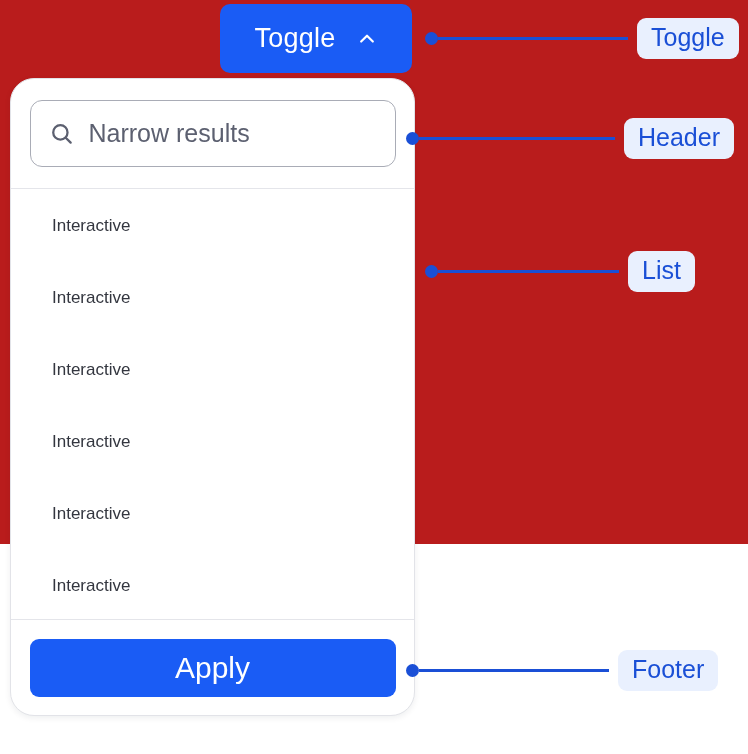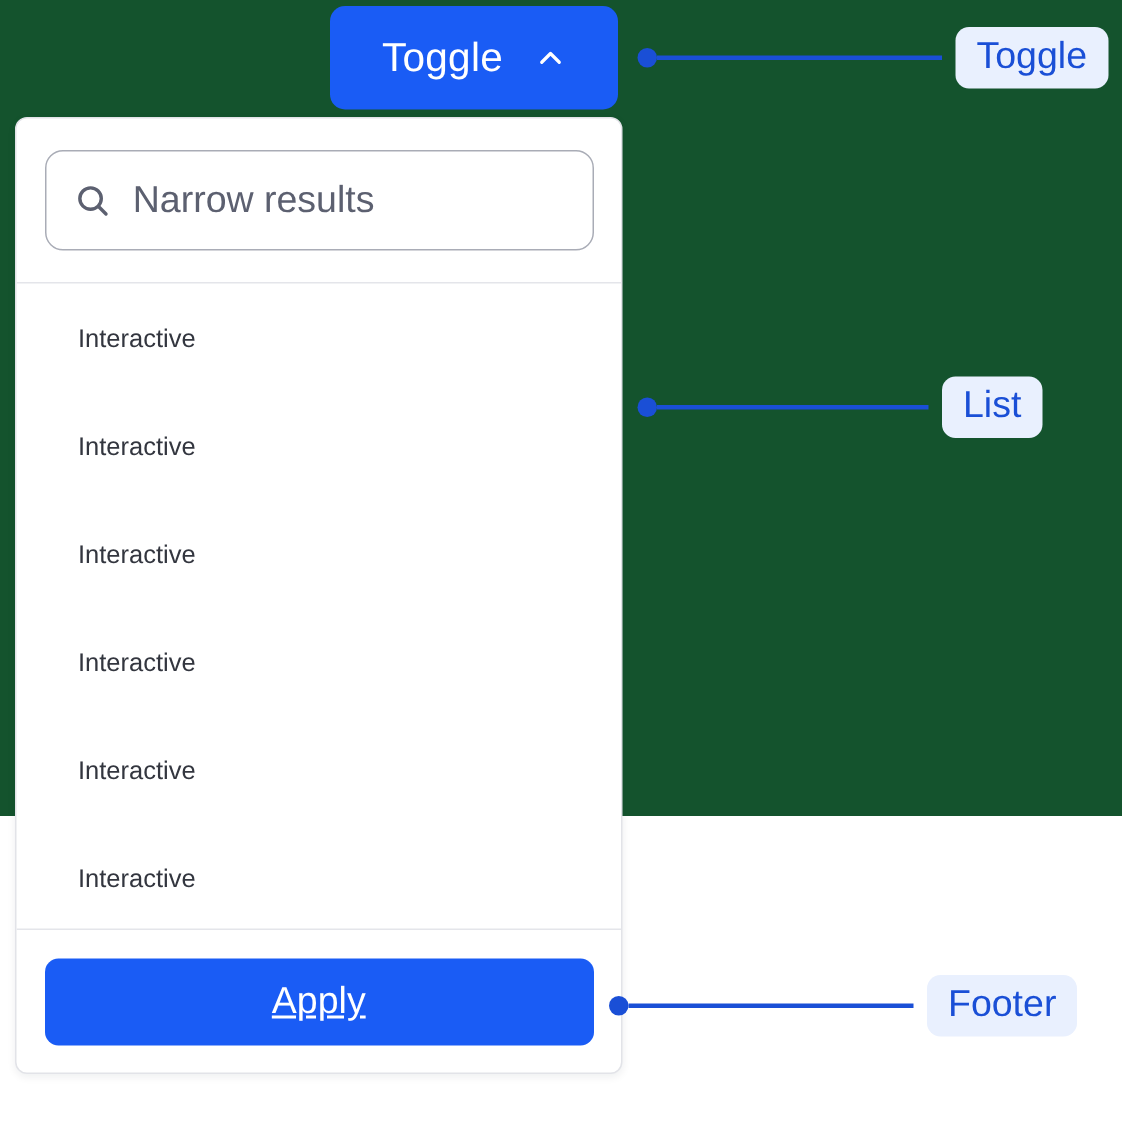--- a/index.html
+++ b/index.html
@@ -9,21 +9,21 @@
     height: 754px;
     background: #ffffff;
     font-family: "Liberation Sans", sans-serif;
     overflow: hidden;
   }
 
   #stage {
     position: relative;
     width: 748px;
     height: 544px;
-    background: #14532d;
+    background: #b91c1c;
   }
 
   
   .toggle-button {
     position: absolute;
     left: 220px;
     top: 4px;
     width: 192px;
     height: 69px;
     background: #1a5cf5;
@@ -51,21 +51,21 @@
 
   
   .panel {
     position: absolute;
     left: 10px;
     top: 78px;
     width: 405px;
     height: 638px;
     background: #ffffff;
     border: 1px solid #e2e3e8;
-    border-radius: 8px;
+    border-radius: 24px;
     box-shadow: 0 2px 6px rgba(20, 25, 45, 0.07);
     overflow: hidden;
   }
 
   
   .panel-header {
     position: absolute;
     left: 0;
     top: 0;
     width: 100%;
@@ -131,25 +131,24 @@
     align-items: center;
     justify-content: center;
   }
   .apply-button {
     width: 366px;
     height: 58px;
     background: #1a5cf5;
     border: none;
     border-radius: 9px;
     color: #ffffff;
-    font-size: 25px;
+    font-size: 30px;
     font-family: "Liberation Sans", sans-serif;
     cursor: pointer;
     line-height: 1;
-    text-decoration: underline;
   }
 
   
   .annotation {
     position: absolute;
     display: flex;
     align-items: center;
     height: 34px;
   }
   .anno-dot {
@@ -241,20 +240,25 @@
     </div>
 
   </div>
 
   <div class="annotation" id="anno-toggle">
     <span class="anno-dot"></span>
     <span class="anno-line"></span>
     <span class="anno-chip">Toggle</span>
   </div>
 
+  <div class="annotation" id="anno-header">
+    <span class="anno-dot"></span>
+    <span class="anno-line"></span>
+    <span class="anno-chip">Header</span>
+  </div>
 
   <div class="annotation" id="anno-footer">
     <span class="anno-dot"></span>
     <span class="anno-line"></span>
     <span class="anno-chip">Footer</span>
   </div>
 
   <div class="annotation" id="anno-list">
     <span class="anno-dot"></span>
     <span class="anno-line"></span>

